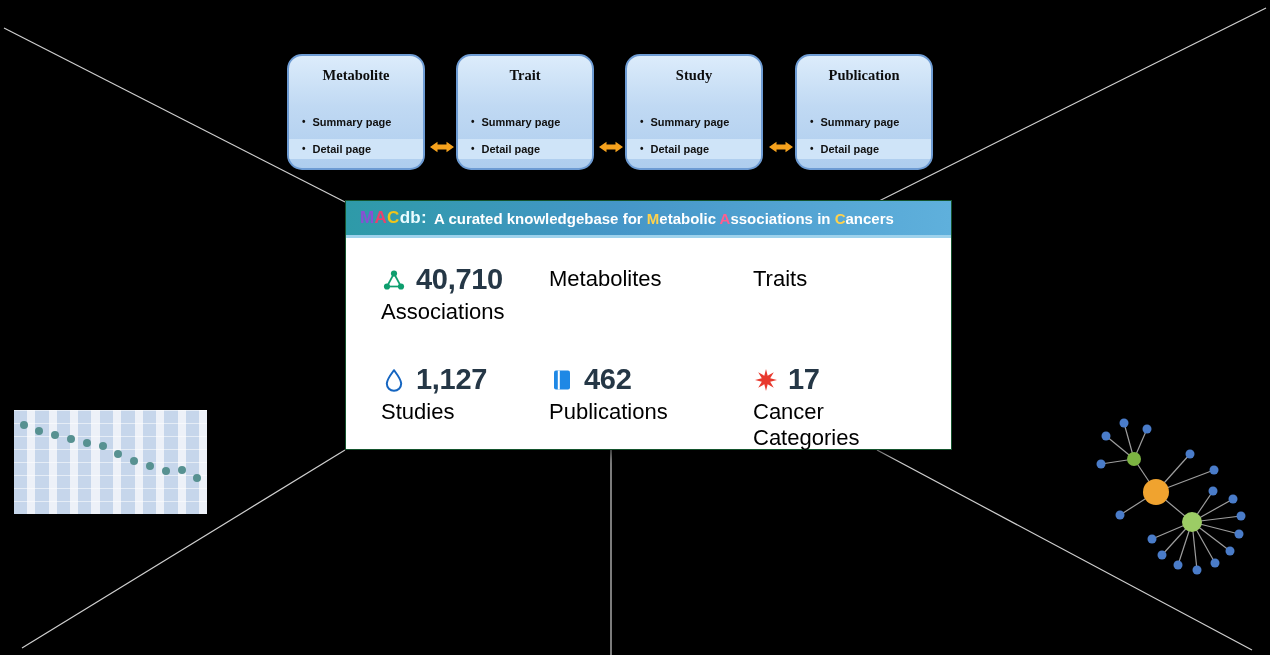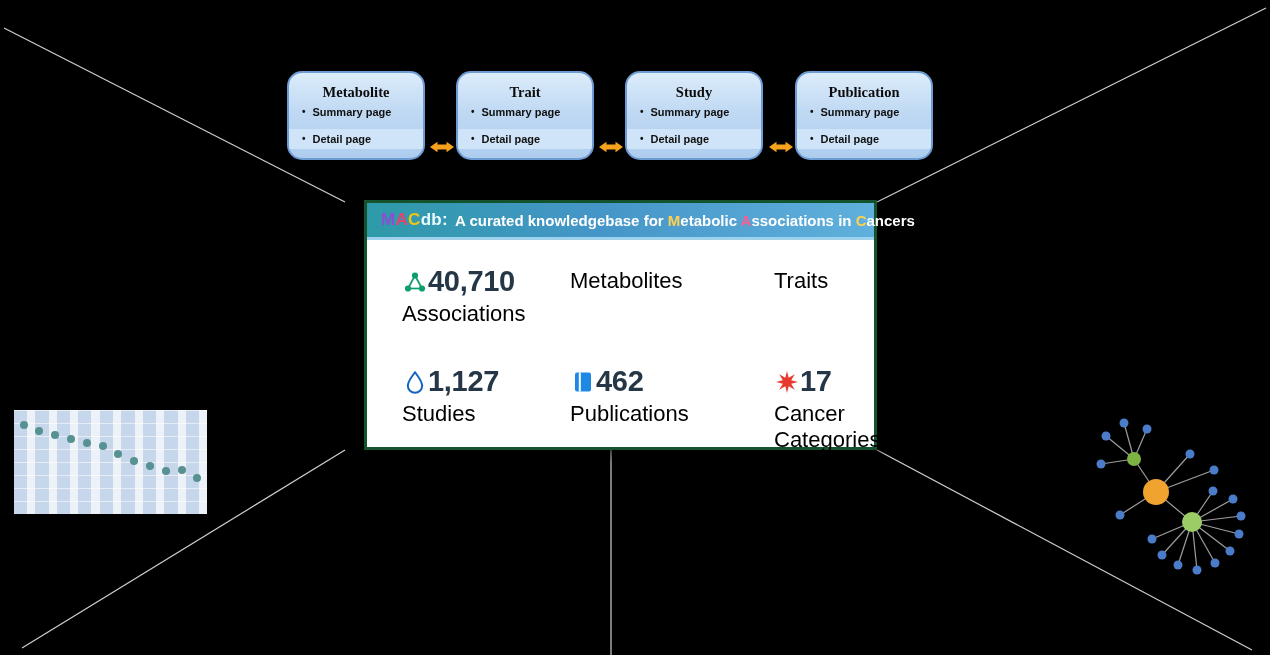--- a/index.html
+++ b/index.html
@@ -1,48 +1,48 @@
 <!DOCTYPE html>
 <html><head>
 <meta charset="utf-8">
 <style>
   html,body{margin:0;padding:0;background:#000;}
   .stage{position:relative;width:1270px;height:655px;background:#000;overflow:hidden;
          font-family:"Liberation Sans",sans-serif;}
   .bg-lines{position:absolute;left:0;top:0;z-index:0;}
 
   
-  .flow-box{position:absolute;top:71px;width:138px;height:89px;box-sizing:border-box;
+  .flow-box{position:absolute;top:54px;width:138px;height:116px;box-sizing:border-box;
             border:2px solid #6d9bd3;border-radius:15px;
             background:linear-gradient(180deg,#dcecfb 0%,#c0d9f3 45%,#aecdee 100%);
             box-shadow:2px 2px 3px rgba(0,0,0,.45);z-index:2;overflow:hidden;}
   .flow-title{text-align:center;font-family:"Liberation Serif",serif;font-weight:bold;
               font-size:14.5px;color:#0c0c0c;margin-top:11px;}
   .flow-rows{position:absolute;left:0;right:0;bottom:9px;display:flex;flex-direction:column;gap:7px;}
   .flow-row{display:flex;align-items:center;gap:7px;padding:4px 4px 4px 13px;
             font-size:11px;font-weight:bold;color:#101010;}
   .flow-row.detail{background:#cfe4f8;}
   .bullet{font-size:10px;line-height:1;}
   .flow-arrow{position:absolute;top:141px;width:24px;height:12px;color:#f6a21d;z-index:2;}
   .flow-arrow svg{display:block;width:24px;height:12px;}
 
   
-  .card{position:absolute;left:345px;top:200px;width:513px;height:250px;background:#ffffff;
-        border:3px solid #14532d;box-shadow:4px 5px 9px rgba(0,0,0,.55);z-index:2;box-sizing:border-box;margin-left:19px;}
+  .card{position:absolute;left:345px;top:200px;width:607px;height:250px;background:#ffffff;
+        border:1px solid #14532d;box-shadow:4px 5px 9px rgba(0,0,0,.55);z-index:2;box-sizing:border-box;}
   .card-header{height:37px;display:flex;align-items:center;padding:0 14px;box-sizing:border-box;
                background:linear-gradient(90deg,#2e9aa8 0%,#4596c8 45%,#5fb0dc 100%);
                border-bottom:3px solid #9ed2ec;}
   .logo{font-size:17px;font-weight:bold;white-space:pre;letter-spacing:.3px;}
   .logo .lm{color:#8a4fd3;} .logo .la{color:#e8416f;} .logo .lc{color:#f0c419;} .logo .ldb{color:#eafcff;}
   .tagline{margin-left:7px;font-size:15px;font-weight:bold;color:#ffffff;white-space:pre;}
   .tagline .tm{color:#ffd24d;} .tagline .ta{color:#ff5d8f;} .tagline .tc{color:#ffd24d;}
 
   .stats{position:absolute;left:35px;top:62px;right:20px;display:grid;
          grid-template-columns:168px 204px 1fr;row-gap:38px;}
-  .stat-top{display:flex;align-items:center;}
+  .stat-top{display:flex;align-items:center;gap:9px;}
   .stat-icon svg{display:block;width:26px;height:26px;}
   .stat-num{font-size:29px;font-weight:bold;color:#253746;letter-spacing:-.3px;}
   .stat-label{font-size:22px;color:#000000;margin-top:3px;}
   .i-assoc{color:#0e9e6e}.i-flask{color:#f59f1e}.i-star{color:#8e24aa}
   .i-drop{color:#1565c0}.i-book{color:#1e88e5}.i-burst{color:#e8392e}
 
   
   .mini-chart{position:absolute;left:14px;top:410px;width:193px;height:104px;z-index:2;
     background-image:
       repeating-linear-gradient(180deg, rgba(255,255,255,.55) 0 1px, rgba(255,255,255,0) 1px 13px),

